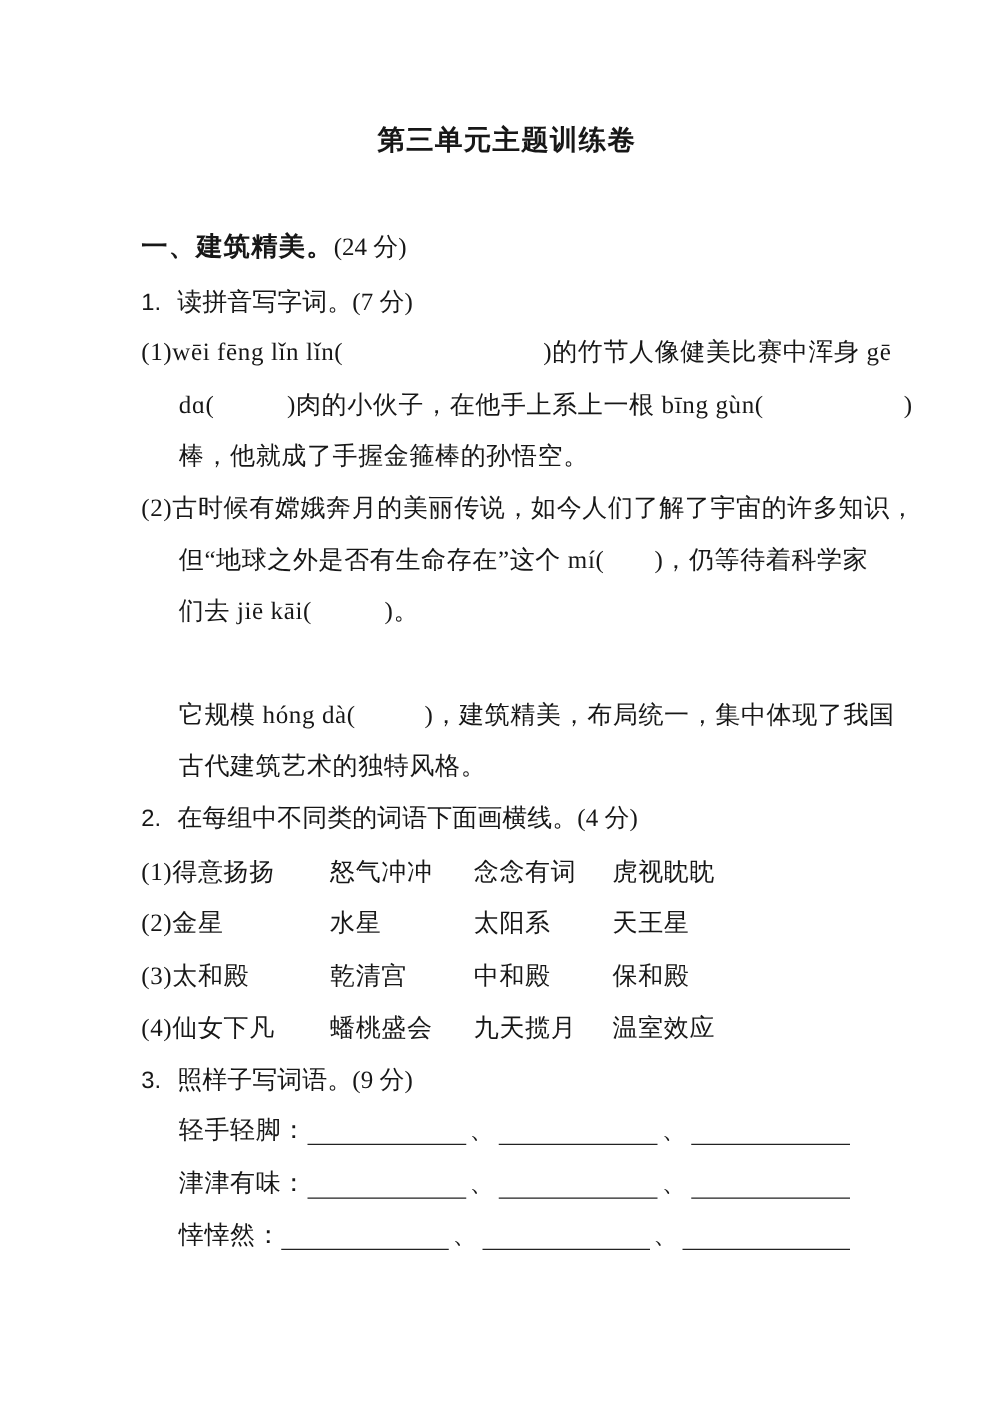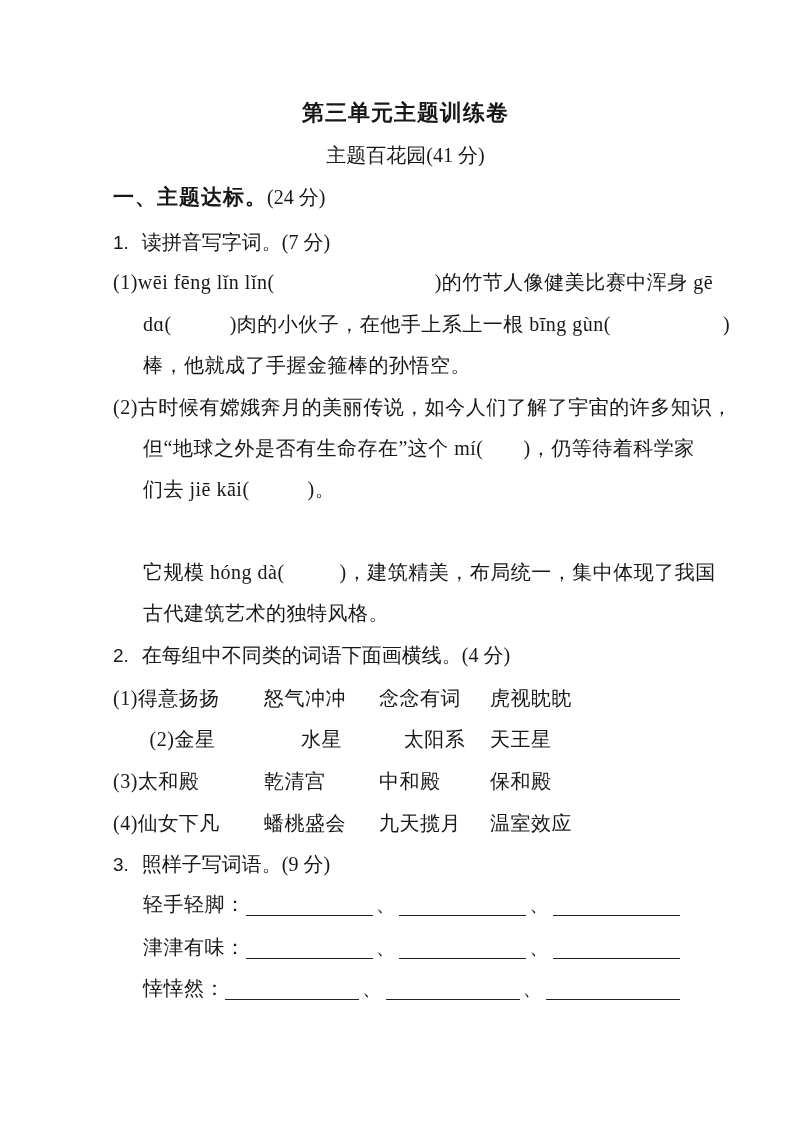--- a/index.html
+++ b/index.html
@@ -50,24 +50,23 @@
     margin-bottom:1px;
   }
   .sep{flex:none;margin:0 3px;}
 </style>
 </head>
 <body>
 
 <div class="page">
 
   <div class="line center doc-title" style="top:99px;">第三单元主题训练卷</div>
-  <div class="line center" style="top:141px;">主题百花园(41 分)</div>
 
   <div class="line" style="top:183px;left:113px;">
-    <span class="sec-bold">一、主题达标。</span><span class="score">(24 分)</span>
+    <span class="sec-bold">一、建筑精美。</span><span class="score">(24 分)</span>
   </div>
 
   <div class="line" style="top:228px;left:113px;">
     <span class="qnum">1.</span><span>读拼音写字词。(7 分)</span>
   </div>
 
   <div class="line kai" style="top:268px;left:113px;">
     <span>(1)wēi fēng lǐn lǐn(</span><span class="gap" style="width:160px;"></span><span>)的竹节人像健美比赛中浑身 gē</span>
   </div>
   <div class="line kai" style="top:351px;left:143px;">棒，他就成了手握金箍棒的孙悟空。</div>
@@ -91,21 +90,21 @@
   <div class="line" style="top:641px;left:113px;">
     <span class="qnum">2.</span><span>在每组中不同类的词语下面画横线。(4 分)</span>
   </div>
 
   <div class="line kai q2row" style="top:684px;left:113px;">
     <span class="c1"><span>(1)</span><span>得意扬扬</span></span>
     <span class="c2">怒气冲冲</span>
     <span class="c3">念念有词</span>
     <span class="c4">虎视眈眈</span>
   </div>
-  <div class="line kai q2row" style="top:725px;left:113px;text-align:center;">
+  <div class="line kai q2row" style="top:725px;left:113px;">
     <span class="c1"><span>(2)</span><span>金星</span></span>
     <span class="c2">水星</span>
     <span class="c3">太阳系</span>
     <span class="c4">天王星</span>
   </div>
   <div class="line kai q2row" style="top:767px;left:113px;">
     <span class="c1"><span>(3)</span><span>太和殿</span></span>
     <span class="c2">乾清宫</span>
     <span class="c3">中和殿</span>
     <span class="c4">保和殿</span>

